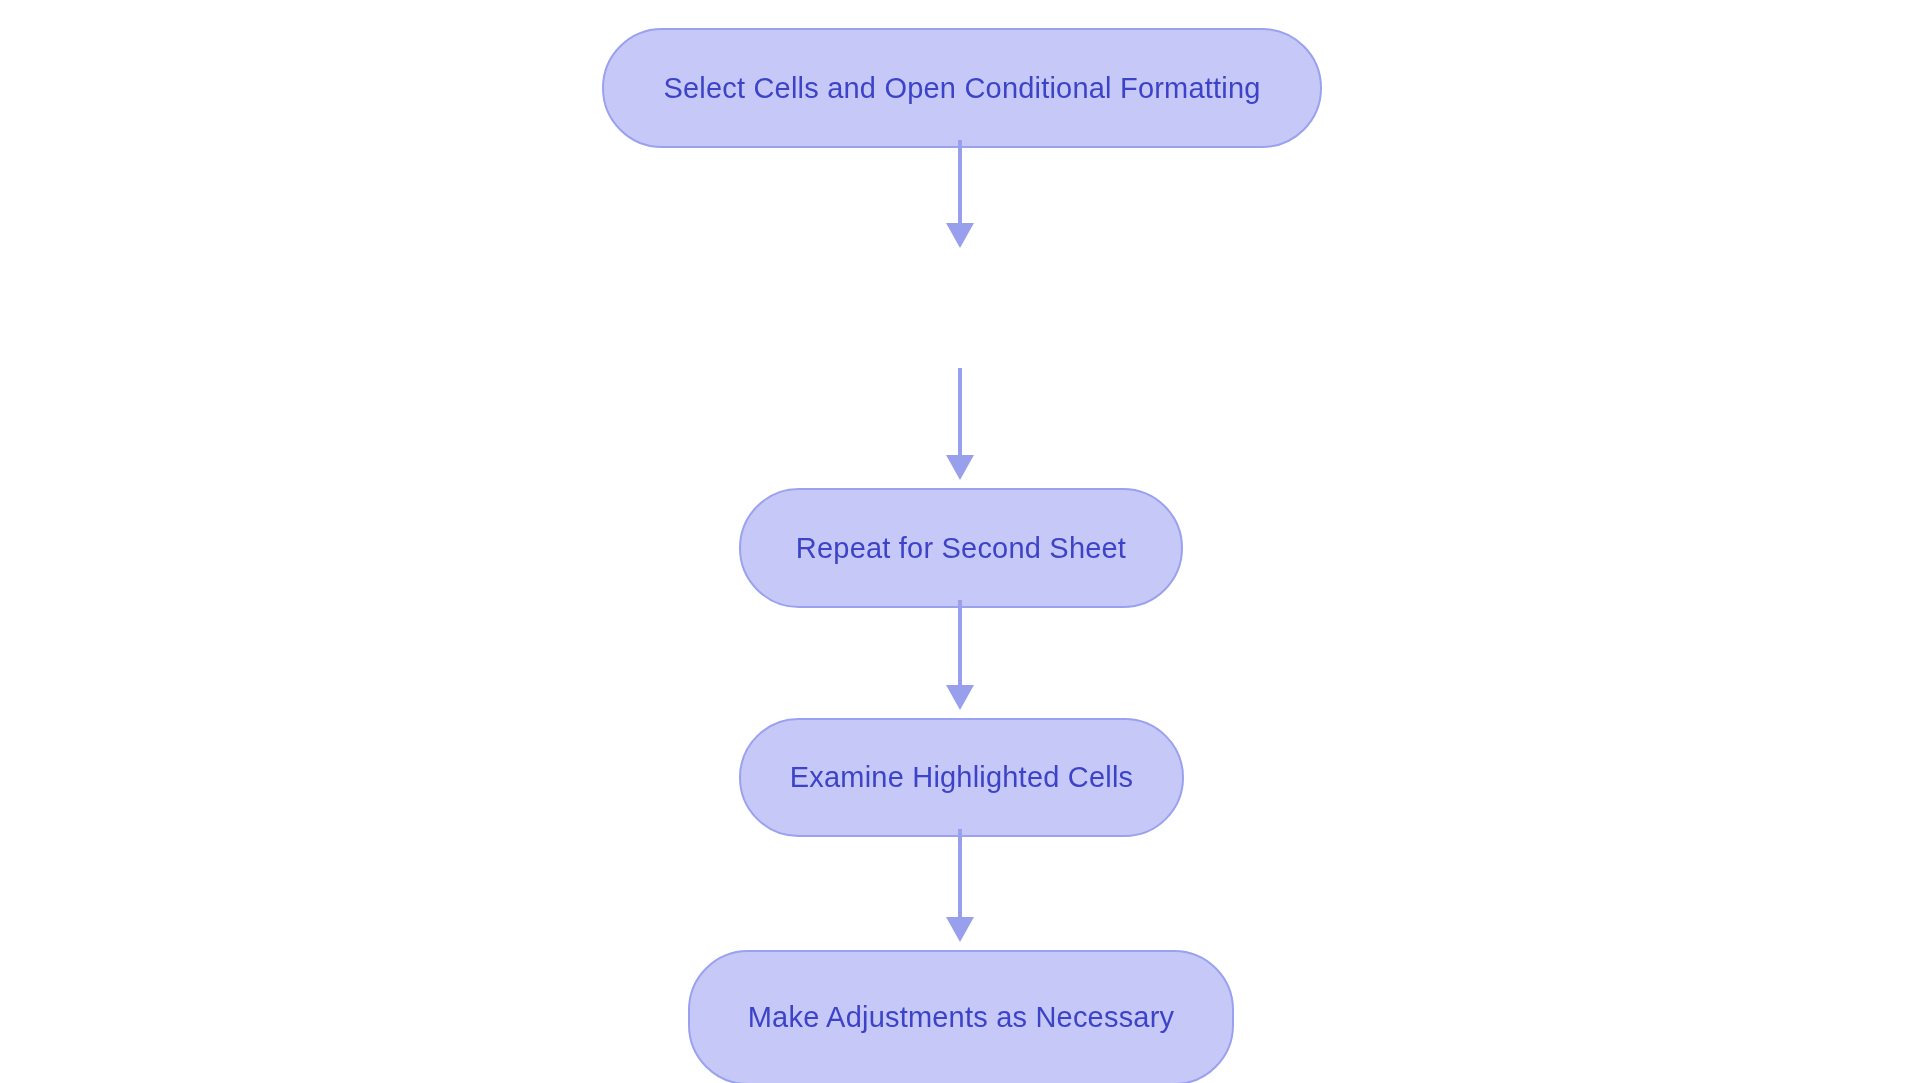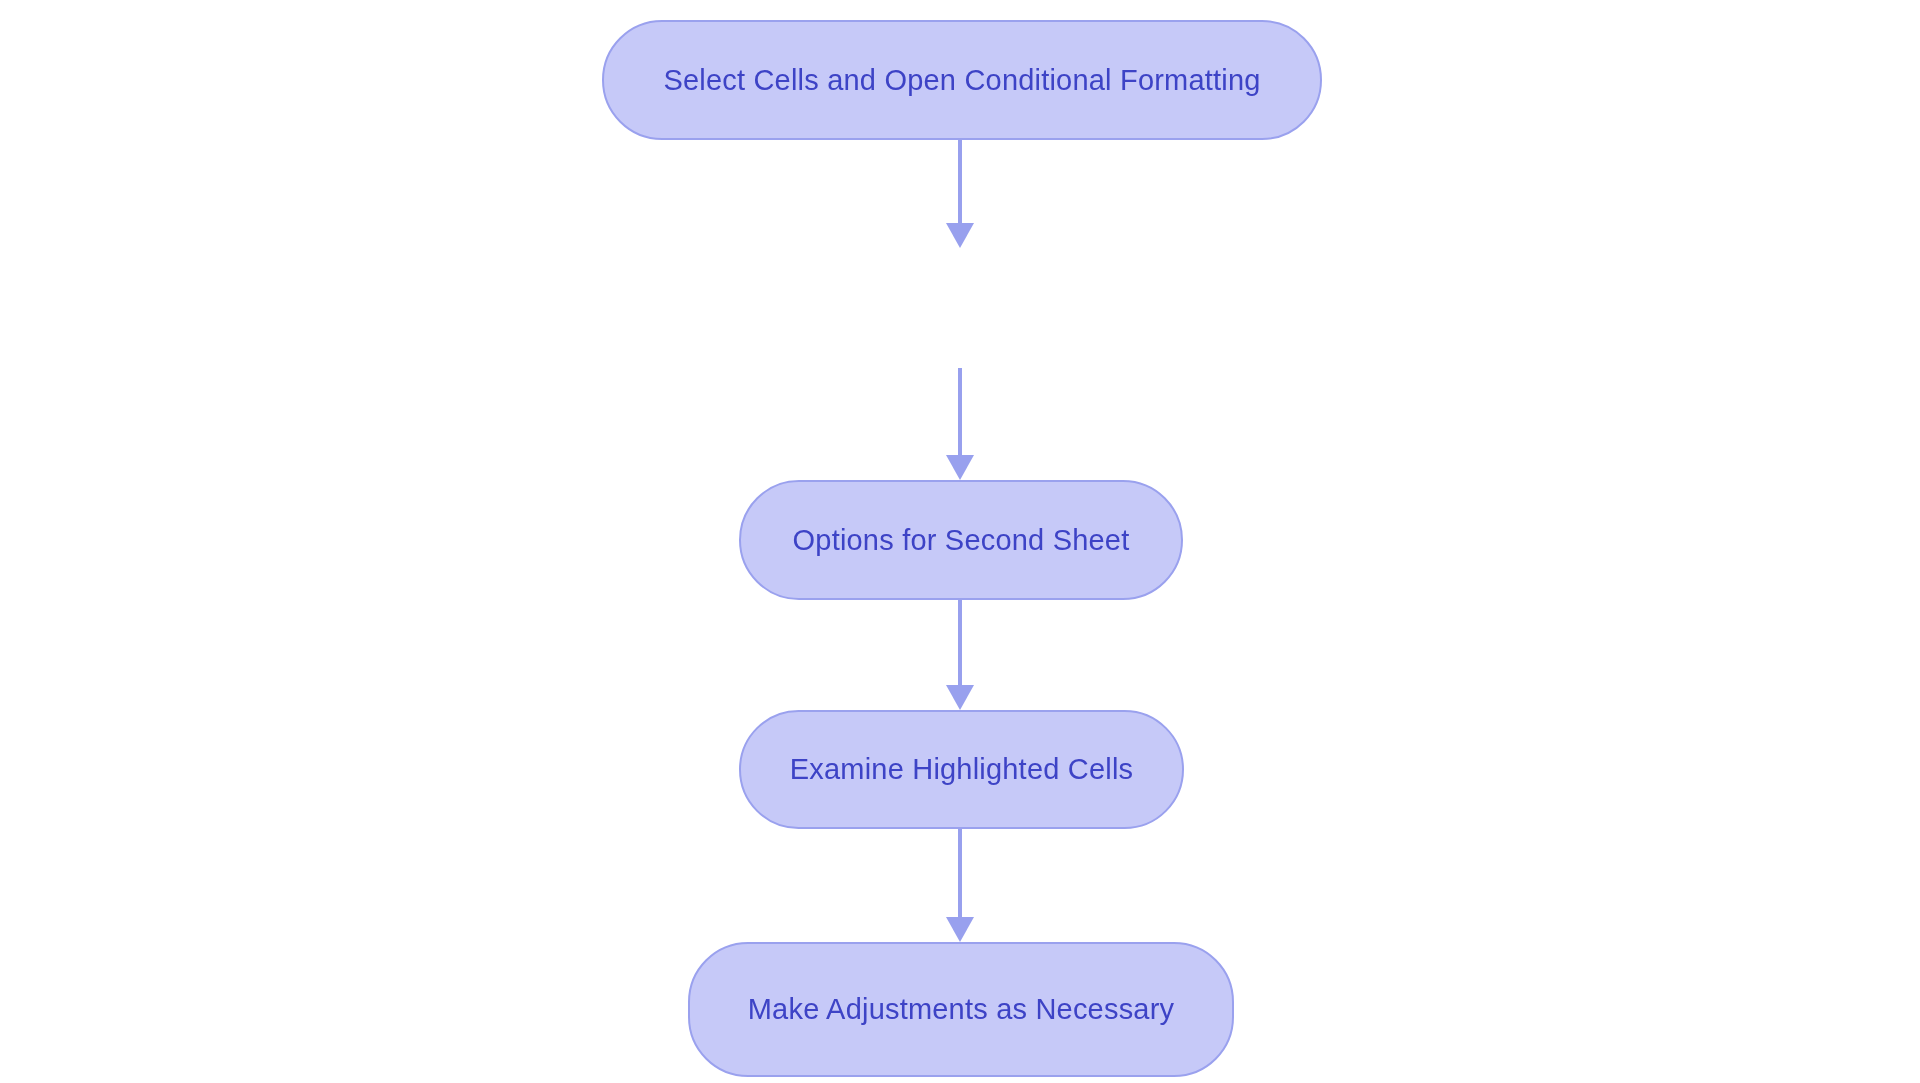--- a/index.html
+++ b/index.html
@@ -21,20 +21,21 @@
     background: #c6c9f8;
     border: 2px solid #9aa1ee;
     border-radius: 60px;
     display: flex;
     align-items: center;
     justify-content: center;
     text-align: center;
     color: #3d43c6;
     font-size: 29px;
     letter-spacing: 0.2px;
+    margin-top: 8px;
   }
   .n1 { left: 602px; top: 20px;  width: 720px; height: 120px; }
   .n2 { left: 738px; top: 248px; width: 447px; height: 120px; }
   .n3 { left: 739px; top: 480px; width: 444px; height: 120px; }
   .n4 { left: 739px; top: 710px; width: 445px; height: 119px; align-items: center; }
   .n5 { left: 688px; top: 942px; width: 546px; height: 135px; }
 
   .arrow {
     position: absolute;
     width: 28px;
@@ -73,21 +74,21 @@
     <div class="head"></div>
   </div>
 
 
   <div class="arrow a2">
     <div class="stem"></div>
     <div class="head"></div>
   </div>
 
   <div class="node n3">
-    <span>Options for Second Sheet</span>
+    <span>Repeat for Second Sheet</span>
   </div>
 
   <div class="arrow a3">
     <div class="stem"></div>
     <div class="head"></div>
   </div>
 
   <div class="node n4">
     <span>Examine Highlighted Cells</span>
   </div>

